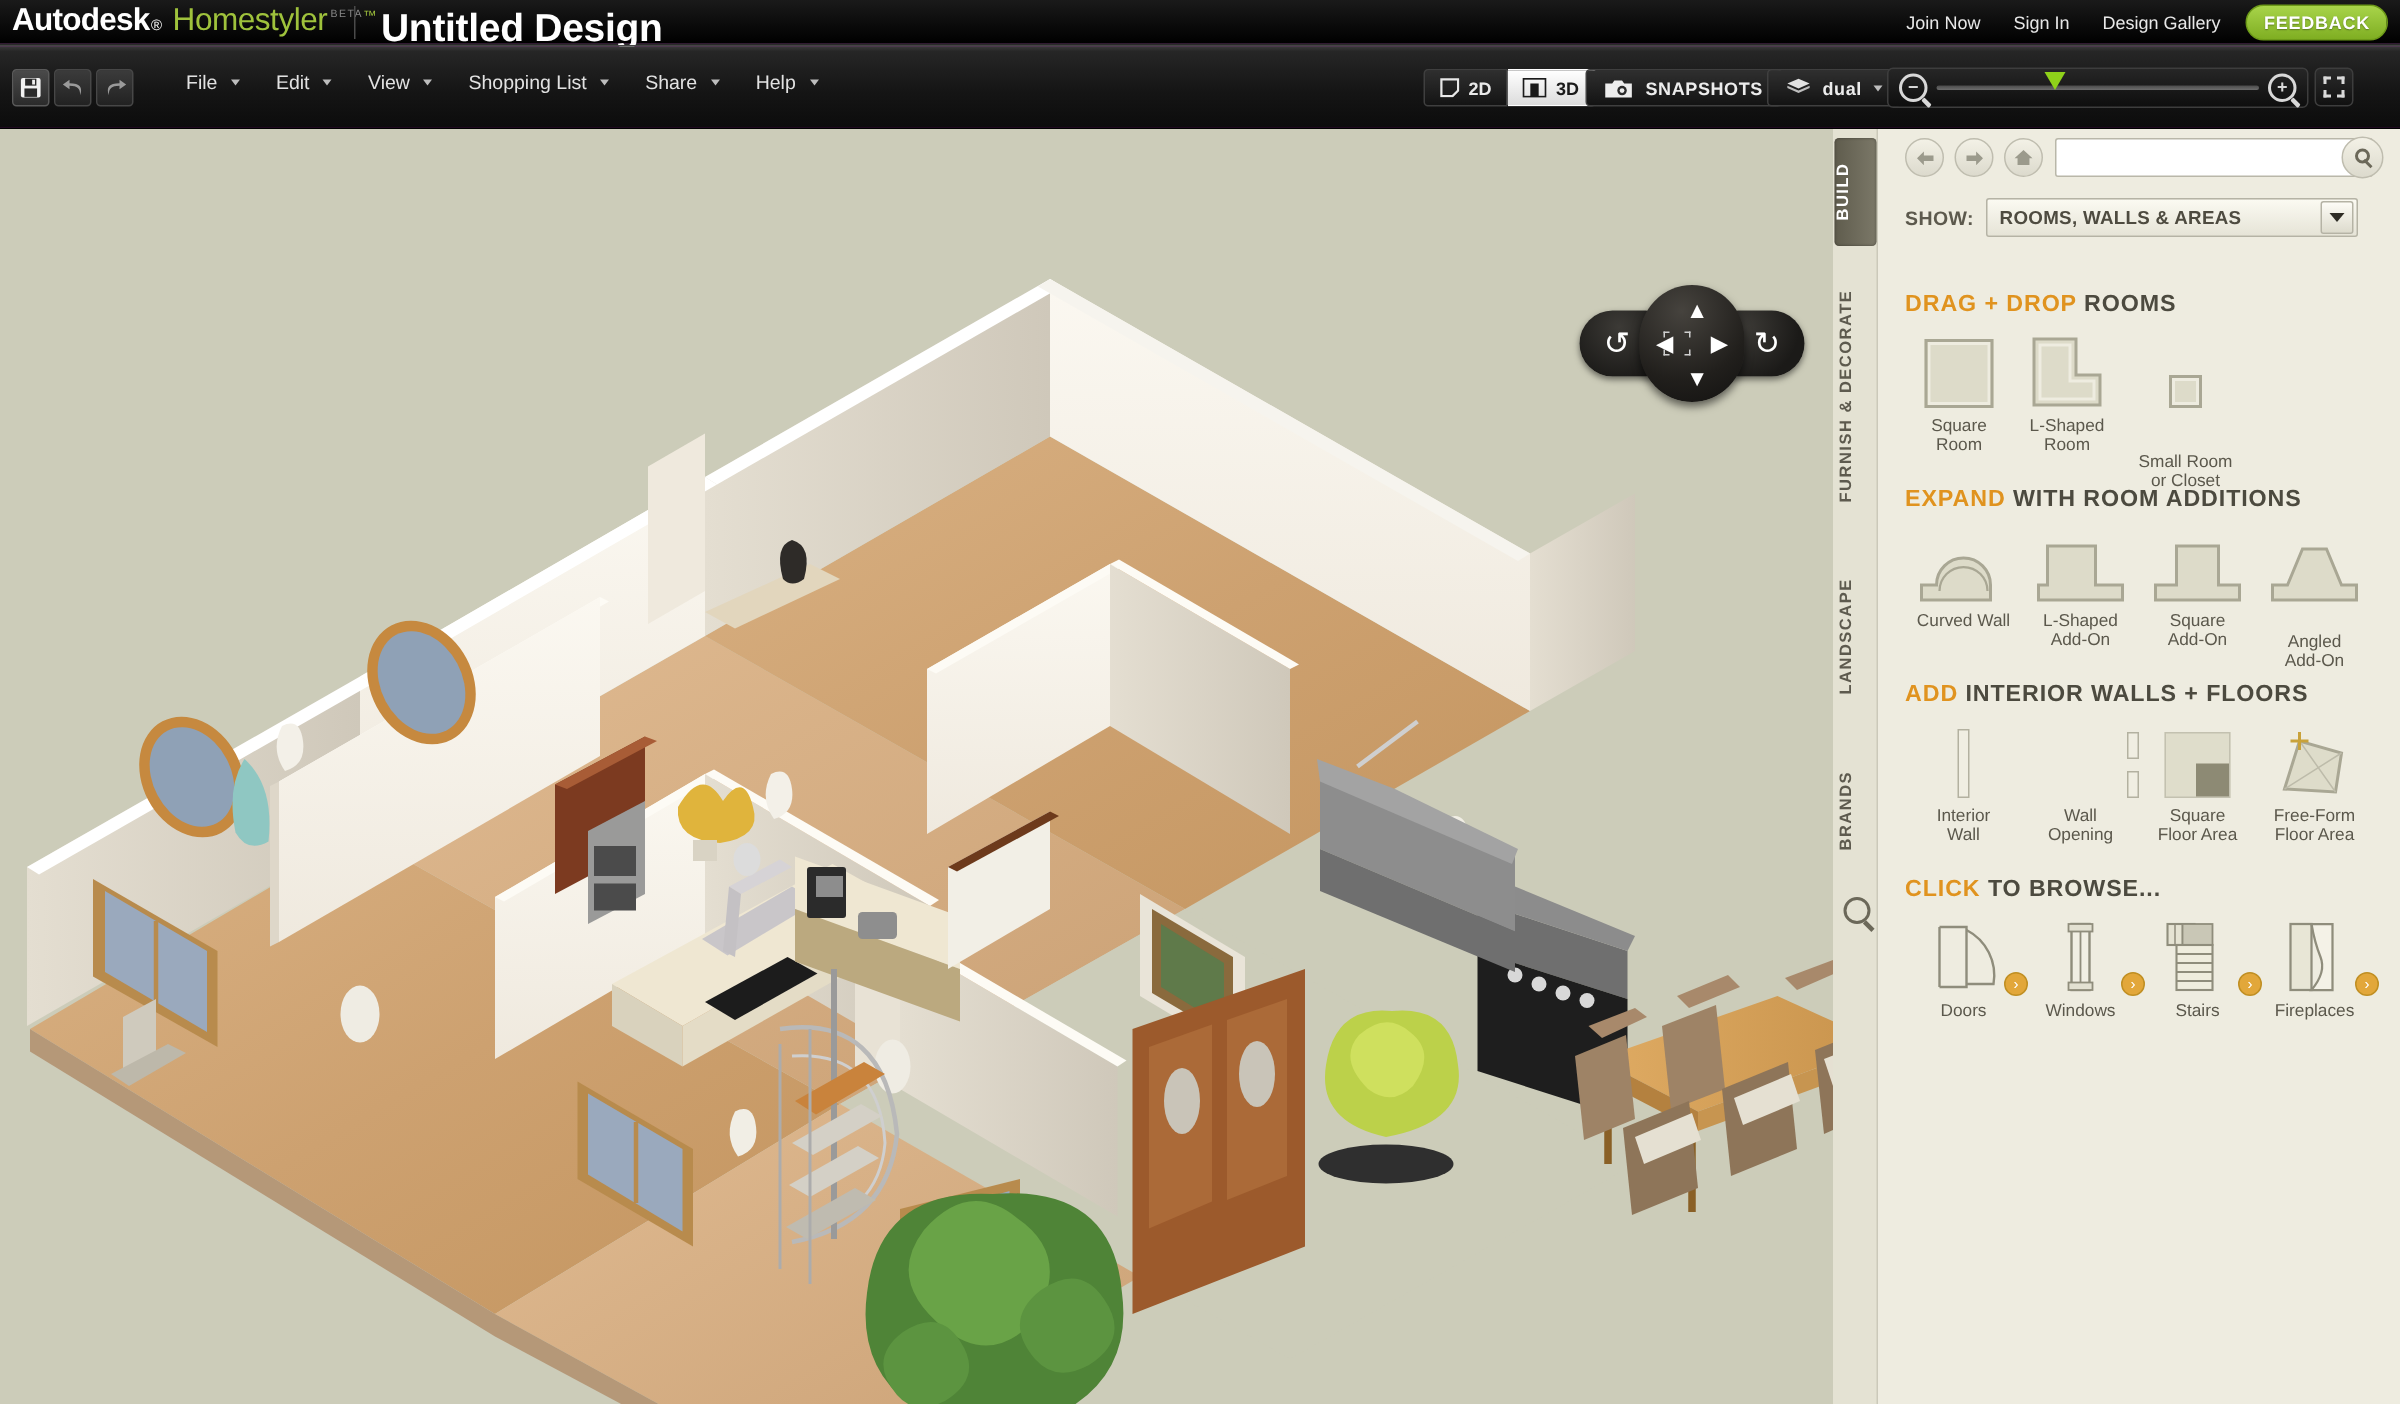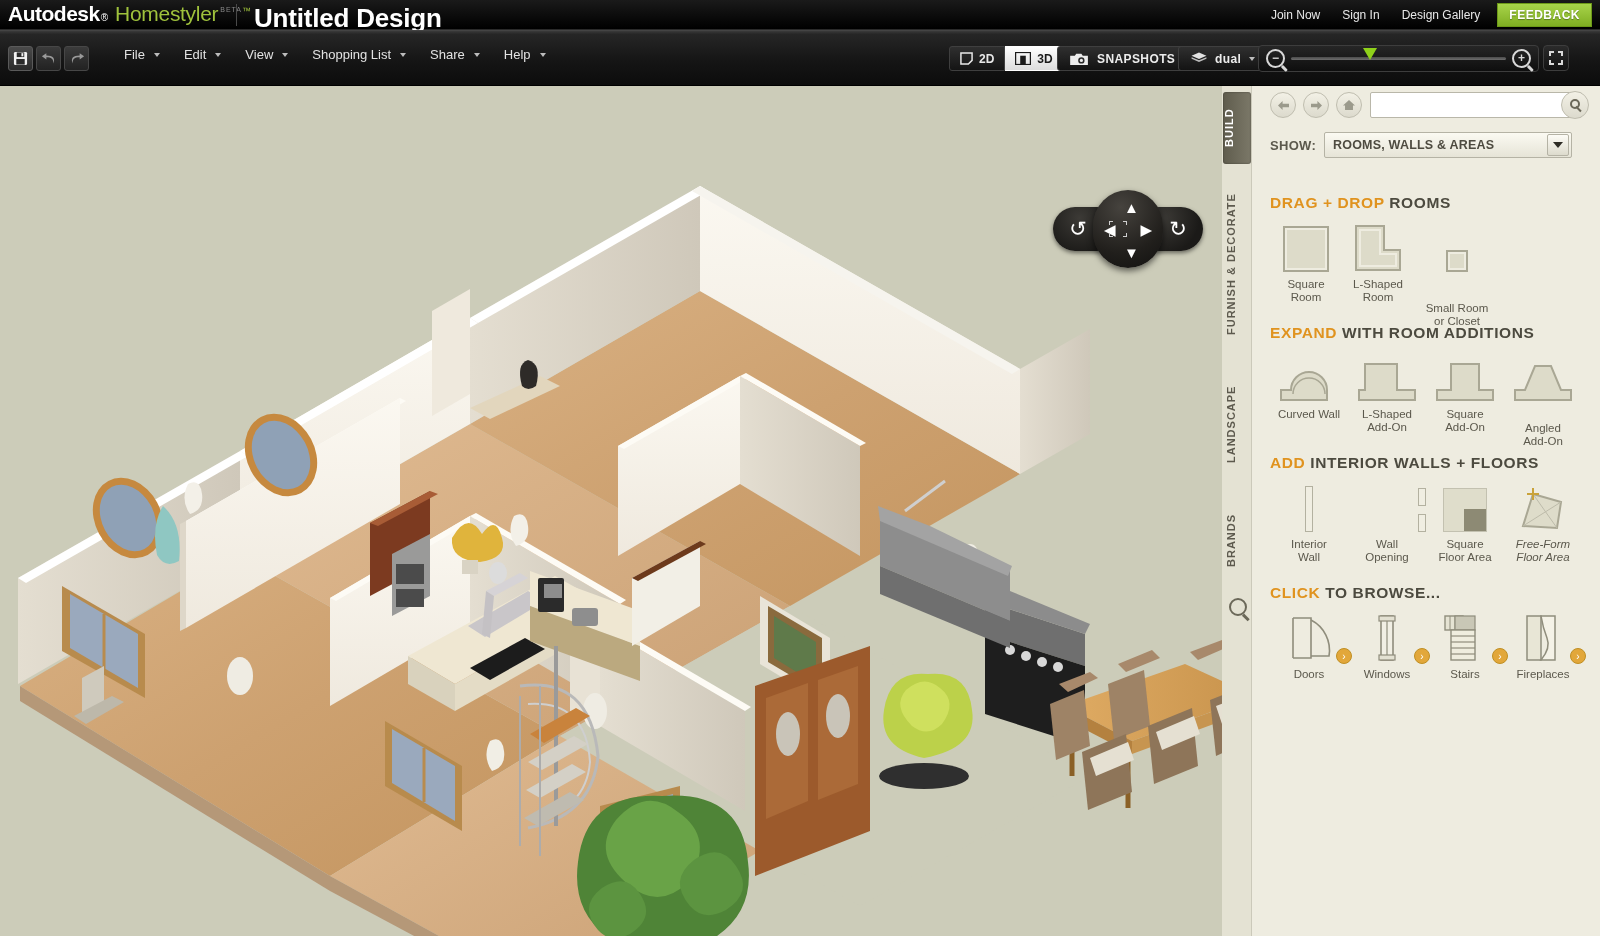--- a/index.html
+++ b/index.html
@@ -33,21 +33,21 @@
     position:absolute; left:254px; top:3px;
     color:#fff; font-size:26px; font-weight:bold; letter-spacing:-0.2px;
   }
   .topnav { position:absolute; right:0; top:0; height:30px; display:flex; align-items:center; }
   .topnav a {
     color:#e8e8e8; font-size:12px; text-decoration:none; padding:0 11px; line-height:30px;
   }
   .feedback {
     background: linear-gradient(to bottom, #a8d44a 0%, #7fae22 100%);
     color:#fff; font-size:12px; font-weight:bold; letter-spacing:0.5px;
-    padding:4px 11px; margin:0 8px 0 6px; border-radius:0;
+    padding:4px 11px; margin:0 8px 0 6px; border-radius:12px;
     border:1px solid #6d9a18; text-shadow:0 1px 1px rgba(0,0,0,.35);
   }
 
   
   .toolbar {
     position:absolute; left:0; top:30px; width:1600px; height:56px;
     background: linear-gradient(to bottom, #3a3a3a 0%, #262626 6%, #151515 55%, #0c0c0c 100%);
     border-top:1px solid #444; border-bottom:1px solid #000;
   }
   .tb-group { position:absolute; display:flex; align-items:center; }
@@ -744,21 +744,21 @@
             <div class="cap" style="white-space:pre-line;">Wall
 Opening</div>
           </div>
           <div class="item" style="width:78px;">
             <div class="art">
                 <div class="floorsq"></div>
               </div>
             <div class="cap" style="white-space:pre-line;">Square
 Floor Area</div>
           </div>
-          <div class="item" style="width:78px;font-style:italic;">
+          <div class="item" style="width:78px;">
             <div class="art">
               <svg width="52" height="48" viewBox="0 0 52 48">
                 <path d="M6 42 L16 10 L44 18 L40 44 Z" fill="#dedcca" stroke="#a9a794" stroke-width="2"></path>
                 <path d="M16 10 L40 44 M6 42 L44 18" stroke="#bdbbaa" stroke-width="1"></path>
                 <path d="M16 4 L16 16 M10 10 L22 10" stroke="#c9a23a" stroke-width="2"></path>
               </svg>
             </div>
             <div class="cap" style="white-space:pre-line;">Free-Form
 Floor Area</div>
           </div>

